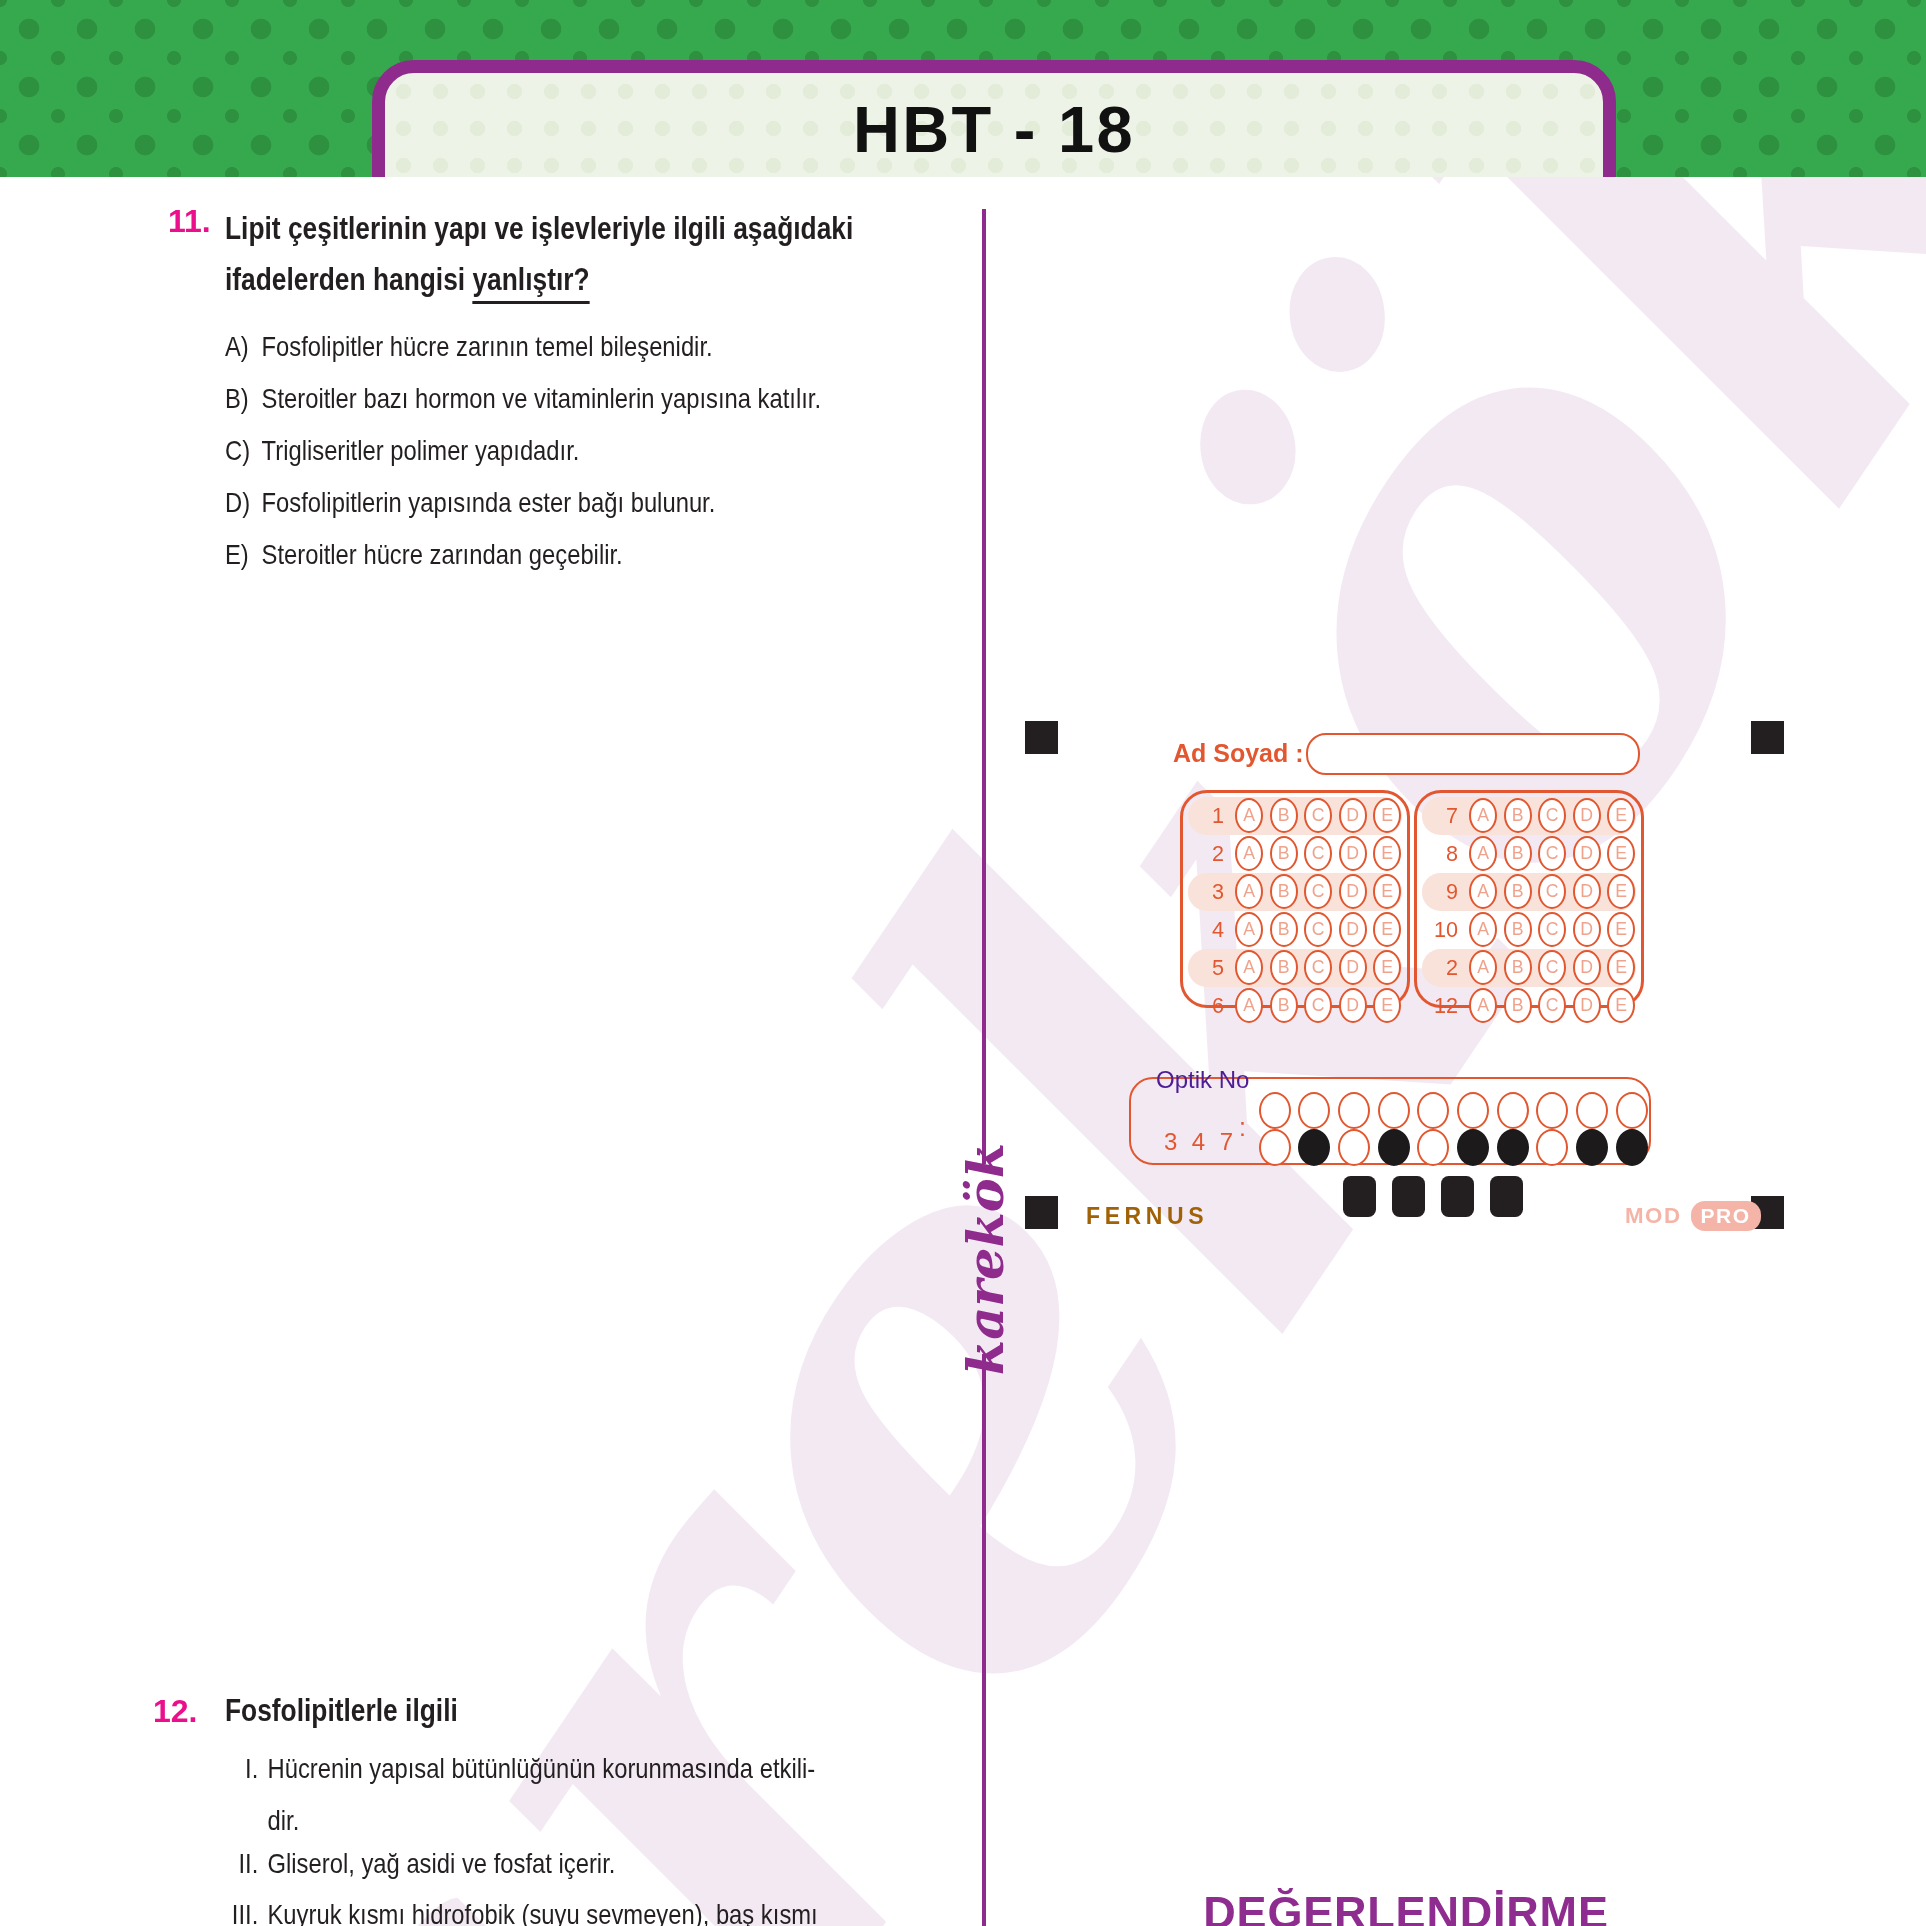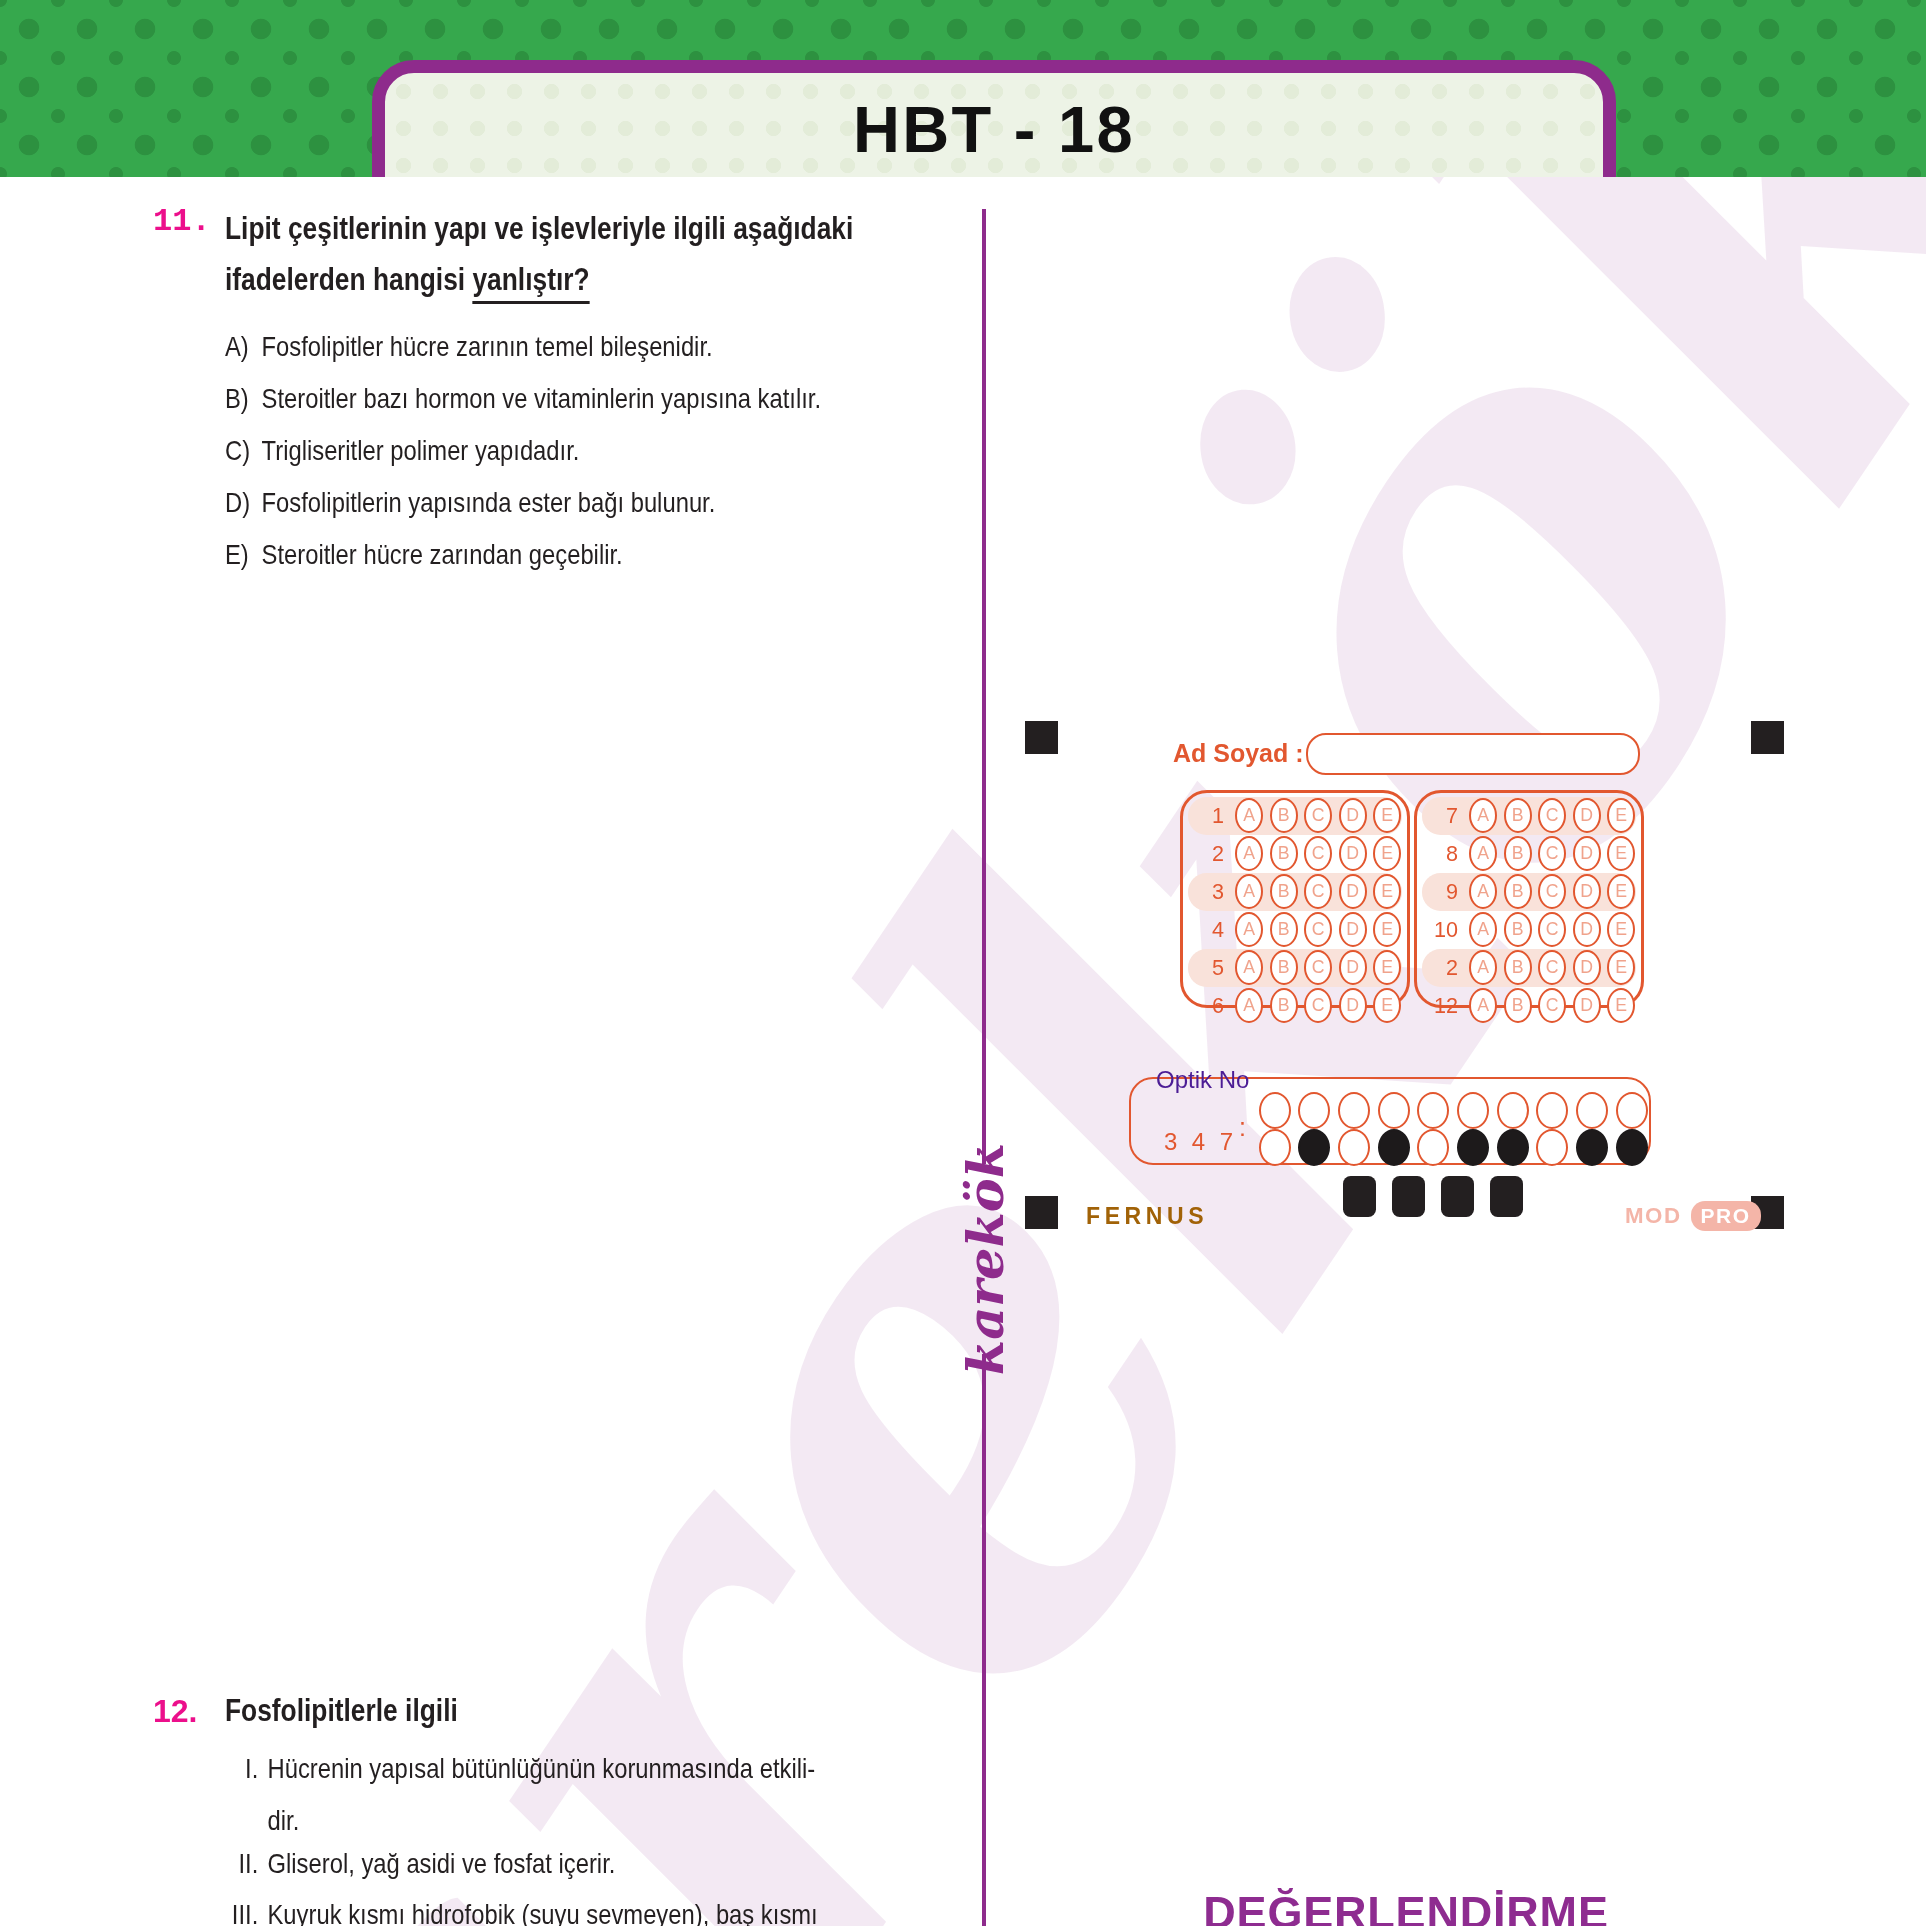--- a/index.html
+++ b/index.html
@@ -84,21 +84,21 @@
   <div class="header">
     <div class="header-box">
       <div class="header-title">HBT - 18</div>
     </div>
   </div>
 
   <div class="divider seg-top"></div>
   <div class="divider seg-bottom"></div>
   <div class="wm-small">karekök</div>
 
-  <div class="qnum" style="left:153px;top:203px;font-family:Liberation Mono, monospace;">11.</div>
+  <div class="qnum" style="left:168px;top:203px;">11.</div>
   <div class="qstem cond" style="left:225px;top:203px;"><span>Lipit çeşitlerinin yapı ve işlevleriyle ilgili aşağıdaki</span>
 <span>ifadelerden hangisi </span><span class="underl">yanlıştır?</span></div>
   <div id="q11-options">
       <div class="opt cond" style="left: 225px; top: 327px;"><span class="letter">A)</span><span>Fosfolipitler hücre zarının temel bileşenidir.</span></div>
       <div class="opt cond" style="left: 225px; top: 379px;"><span class="letter">B)</span><span>Steroitler bazı hormon ve vitaminlerin yapısına katılır.</span></div>
       <div class="opt cond" style="left: 225px; top: 431px;"><span class="letter">C)</span><span>Trigliseritler polimer yapıdadır.</span></div>
       <div class="opt cond" style="left: 225px; top: 483px;"><span class="letter">D)</span><span>Fosfolipitlerin yapısında ester bağı bulunur.</span></div>
       <div class="opt cond" style="left: 225px; top: 535px;"><span class="letter">E)</span><span>Steroitler hücre zarından geçebilir.</span></div>
     </div>
 

